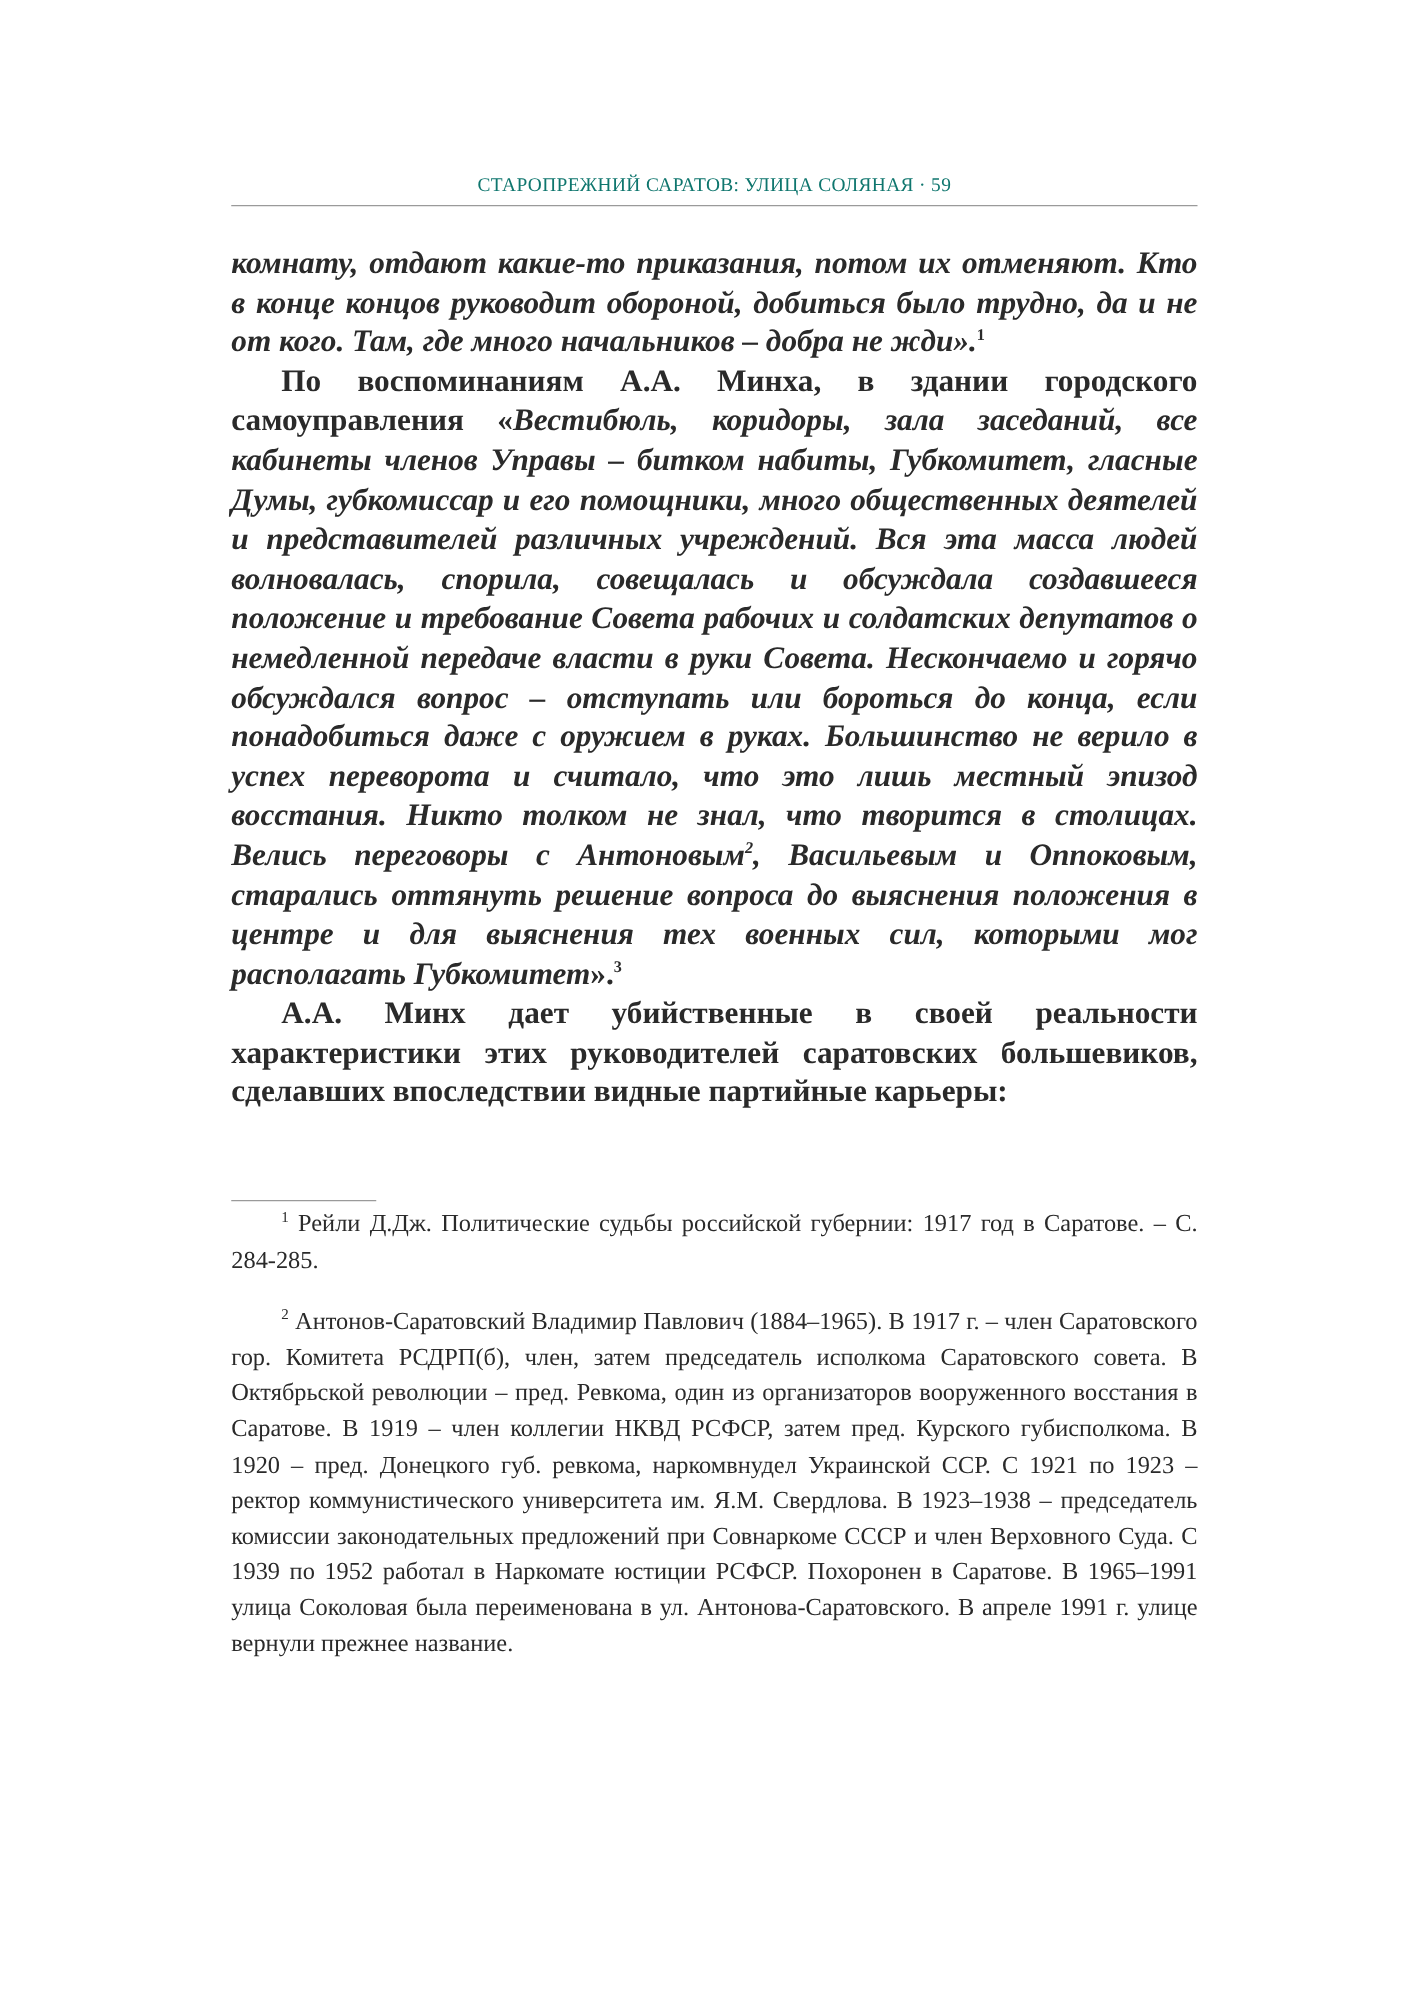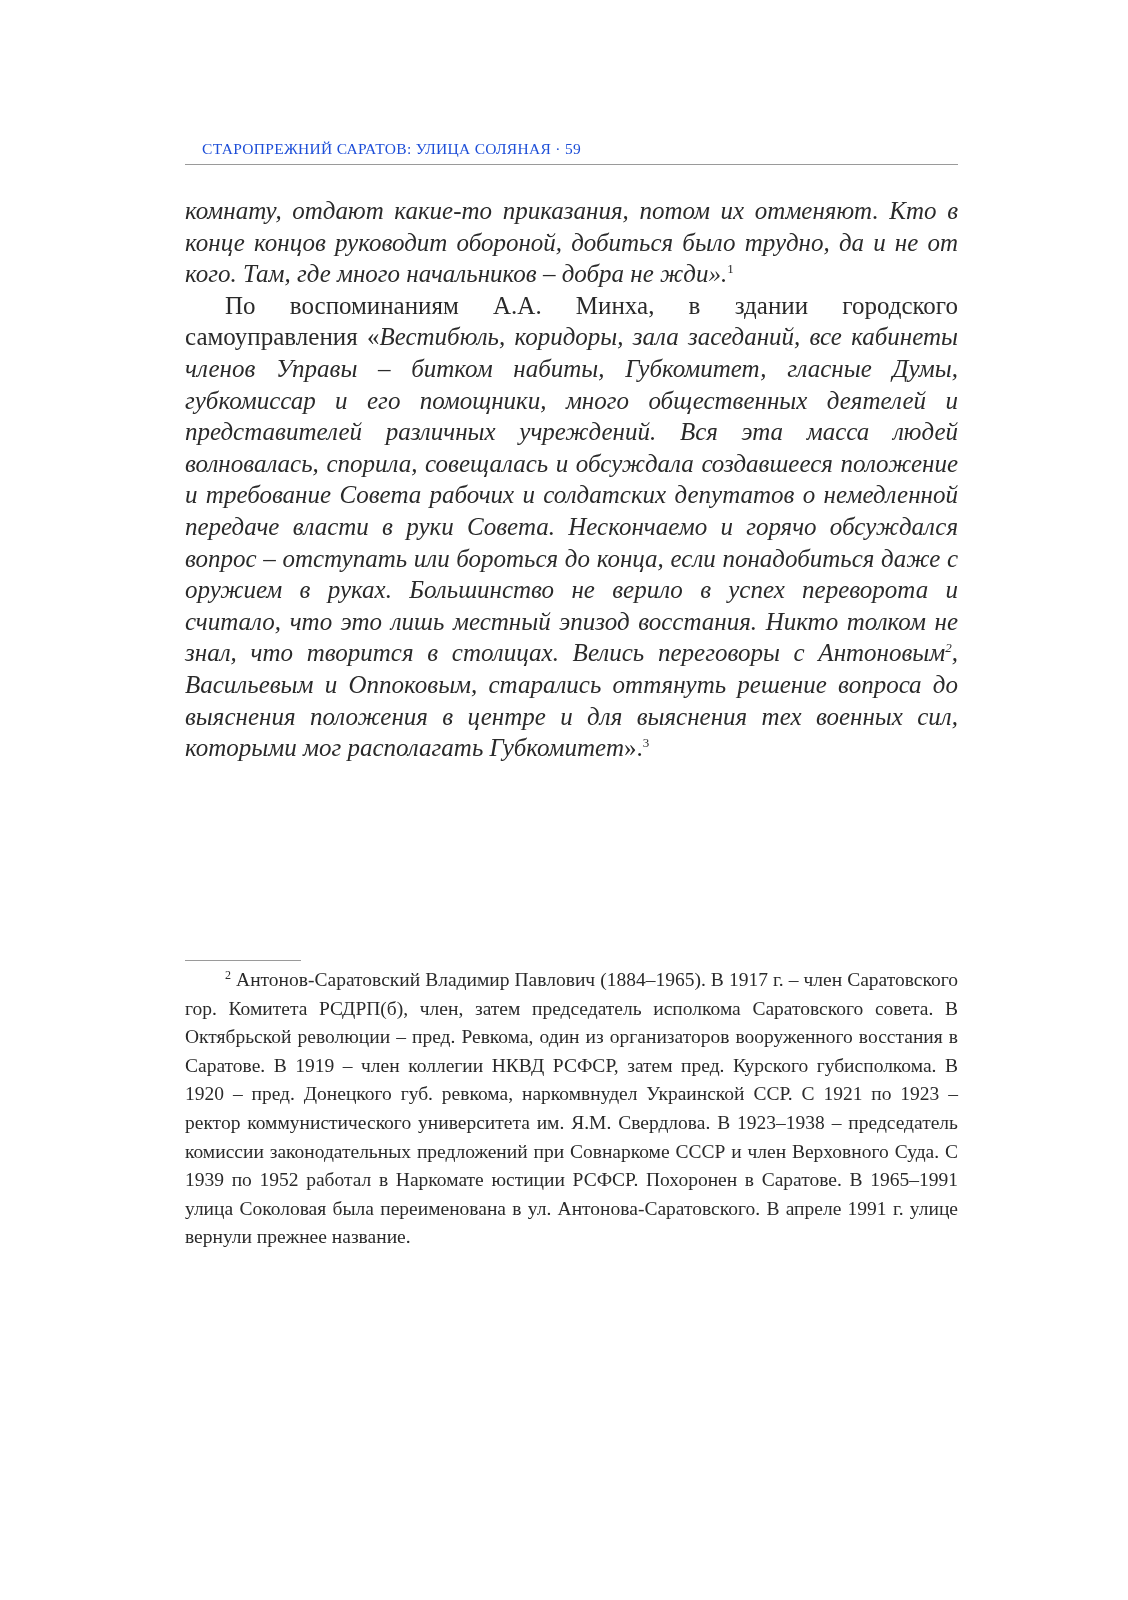--- a/index.html
+++ b/index.html
@@ -1,41 +1,43 @@
 <!DOCTYPE html>
 <html><head>
 <meta charset="utf-8">
 <style>
   html, body { margin: 0; padding: 0; background: #ffffff; }
   body { width: 1128px; height: 1600px; position: relative; overflow: hidden; color: #2a2a2a; font-family: "Liberation Serif", "DejaVu Serif", serif; }
   .page { position: absolute; left: 185px; top: 0; width: 773px; }
-  .running-head { position: absolute; top: 140px; left: 17px; width: 773px; text-align: left; font-size: 15.5px; letter-spacing: 0.3px; color: #1d4ed8; }
+  .running-head { position: absolute; top: 140px; left: 0; width: 773px; text-align: center; font-size: 15.5px; letter-spacing: 0.3px; color: #0f766e; }
   .head-rule { position: absolute; top: 164px; left: 0; width: 773px; height: 1px; background: #9a9a9a; }
   .body-text { position: absolute; top: 195px; left: 0; width: 773px; font-size: 25px; line-height: 31.6px; text-align: justify; }
-  .body-text p { margin: 0; }
+  .body-text p { margin: 0; font-weight: bold; }
   .indent { text-indent: 40px; }
   .it { font-style: italic; }
   sup { font-size: 13px; line-height: 0; vertical-align: super; }
   .fn-rule { position: absolute; top: 960px; left: 0; width: 116px; height: 1px; background: #9a9a9a; }
   .footnotes { position: absolute; top: 966px; left: 0; width: 773px; font-size: 19.5px; line-height: 28.6px; text-align: justify; }
   .footnotes p { margin: 0 0 21px 0; text-indent: 40px; }
   .footnotes sup { font-size: 12px; }
 </style>
 </head>
 <body>
 
 <div class="page">
 
   <div class="running-head"><span>СТАРОПРЕЖНИЙ САРАТОВ: УЛИЦА СОЛЯНАЯ</span><span> · </span><span>59</span></div>
   <div class="head-rule"></div>
 
   <div class="body-text">
     <p><span class="it">комнату, отдают какие-то приказания, потом их отменяют. Кто в конце концов руководит обороной, добиться было трудно, да и не от кого. Там, где много начальников – добра не жди».</span><sup>1</sup></p>
     <p class="indent"><span>По воспоминаниям А.А. Минха, в здании городского самоуправления «</span><span class="it">Вестибюль, коридоры, зала заседаний, все кабинеты членов Управы – битком набиты, Губкомитет, гласные Думы, губкомиссар и его помощники, много общественных деятелей и представителей различных учреждений. Вся эта масса людей волновалась, спорила, совещалась и обсуждала создавшееся положение и требование Совета рабочих и солдатских депутатов о немедленной передаче власти в руки Совета. Нескончаемо и горячо обсуждался вопрос – отступать или бороться до конца, если понадобиться даже с оружием в руках. Большинство не верило в успех переворота и считало, что это лишь местный эпизод восстания. Никто толком не знал, что творится в столицах. Велись переговоры с Антоновым</span><sup class="it">2</sup><span class="it">, Васильевым и Оппоковым, старались оттянуть решение вопроса до выяснения положения в центре и для выяснения тех военных сил, которыми мог располагать Губкомитет</span><span>».</span><sup>3</sup></p>
+    <p class="indent">А.А. Минх дает убийственные в своей реальности характеристики этих руководителей саратовских большевиков, сделавших впоследствии видные партийные карьеры:</p>
   </div>
 
   <div class="fn-rule"></div>
 
   <div class="footnotes">
+    <p><sup>1</sup><span> Рейли Д.Дж. Политические судьбы российской губернии: 1917 год в Саратове. – С. 284-285.</span></p>
     <p><sup>2</sup><span> Антонов-Саратовский Владимир Павлович (1884–1965). В 1917 г. – член Саратовского гор. Комитета РСДРП(б), член, затем председатель исполкома Саратовского совета. В Октябрьской революции – пред. Ревкома, один из организаторов вооруженного восстания в Саратове. В 1919 – член коллегии НКВД РСФСР, затем пред. Курского губисполкома. В 1920 – пред. Донецкого губ. ревкома, наркомвнудел Украинской ССР. С 1921 по 1923 – ректор коммунистического университета им. Я.М. Свердлова. В 1923–1938 – председатель комиссии законодательных предложений при Совнаркоме СССР и член Верховного Суда. С 1939 по 1952 работал в Наркомате юстиции РСФСР. Похоронен в Саратове. В 1965–1991 улица Соколовая была переименована в ул. Антонова-Саратовского. В апреле 1991 г. улице вернули прежнее название.</span></p>
   </div>
 
 </div>
 
 </body></html>

